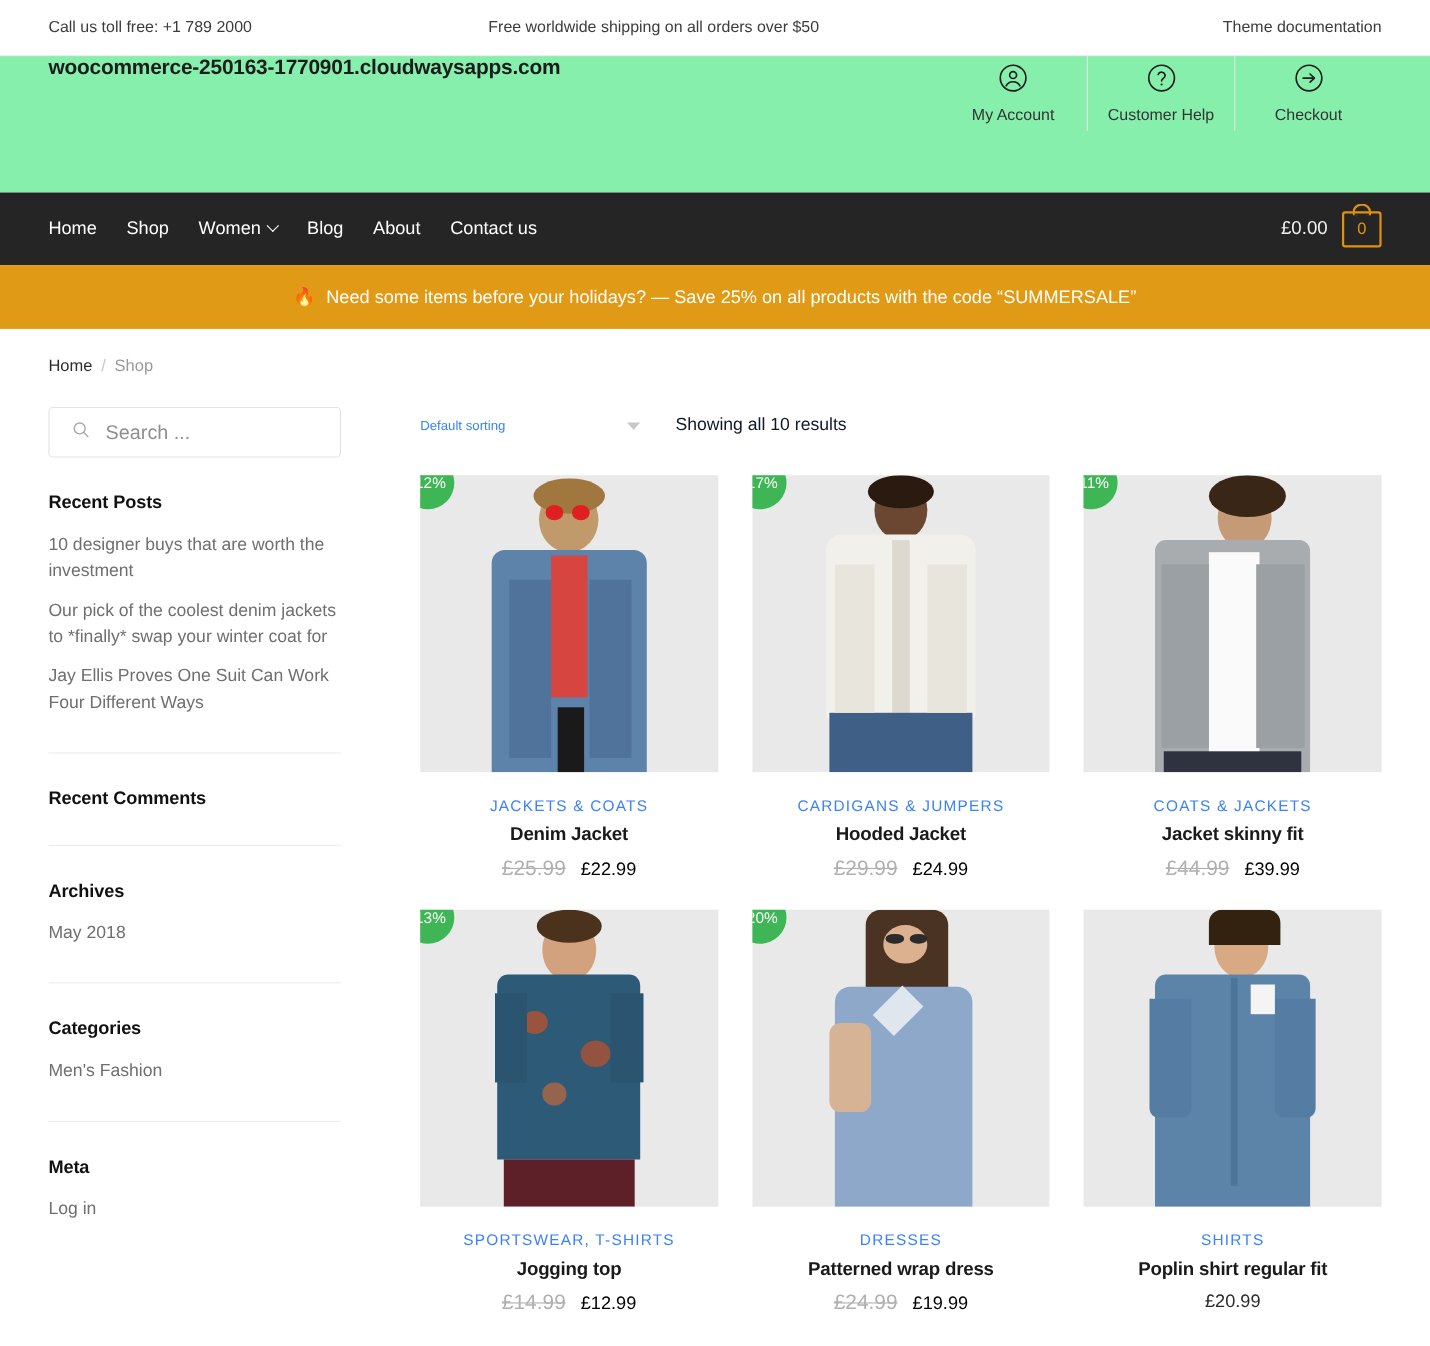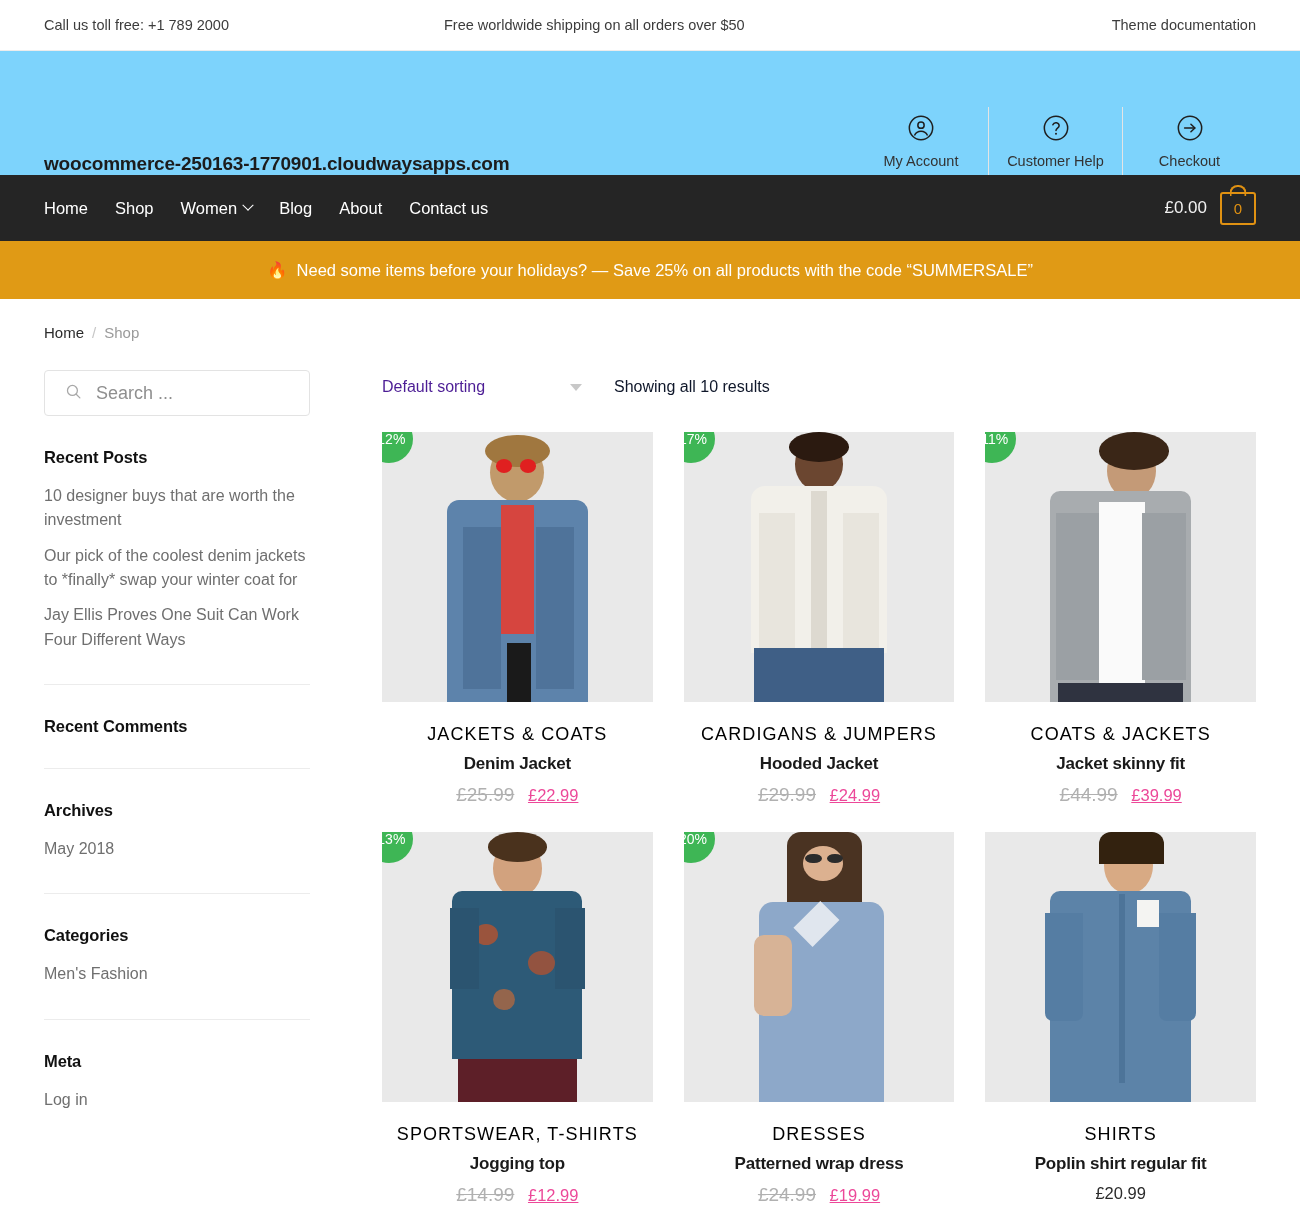--- a/index.html
+++ b/index.html
@@ -25,23 +25,23 @@
   }
   .topbar .tb-left { width: 33%; text-align: left; }
   .topbar .tb-mid  { width: 34%; text-align: left; }
   .topbar .tb-right{ width: 33%; text-align: right; }
   .topbar .tb-right span { cursor: pointer; }
 
   
   .header {
     height: 124px;
     display: flex;
-    align-items: flex-end;
+    align-items: flex-start;
     padding: 0 44px;
-    background: #7dd3fc;
+    background: #86efac;
     gap: 44px;
   }
   .site-title {
     font-size: 19px;
     font-weight: 700;
     letter-spacing: -0.2px;
     color: #1c1c1c;
     white-space: nowrap;
     flex: 0 0 auto;
   }
@@ -199,21 +199,21 @@
 
   
   .products { flex: 1; padding-top: 29px; padding-left: 72px; }
   .shop-toolbar {
     display: flex; align-items: center;
     height: 34px; margin-bottom: 28px;
   }
   .sortbox {
     width: 200px;
     display: flex; align-items: center; justify-content: space-between;
-    font-size: 16px; color: #4c1d95; cursor: pointer;
+    font-size: 12px; color: #3b82f6; cursor: pointer;
   }
   .sortbox .dcaret {
     width: 0; height: 0;
     border-left: 6px solid transparent;
     border-right: 6px solid transparent;
     border-top: 7px solid #c8c8c8;
   }
   .result-count { font-size: 16px; color: #0f172a; margin-left: 32px; }
 
   .grid {
@@ -236,41 +236,41 @@
     width: 48px; height: 48px;
     border-radius: 50%;
     background: #3EB655;
     color: #fff;
     font-size: 14px;
     display: flex; align-items: center; justify-content: center;
     z-index: 5;
   }
   .pmeta { text-align: center; padding-top: 22px; }
   .pcat {
-    font-size: 18px;
+    font-size: 14px;
     letter-spacing: 1.1px;
-    color: #000000;
+    color: #3b82f6;
     text-transform: uppercase;
   }
   .ptitle {
     font-size: 17px;
     font-weight: 700;
     color: #1a1a1a;
     margin-top: 9px;
     letter-spacing: -0.2px;
     cursor: pointer;
   }
   .pprice { margin-top: 10px; font-size: 16.5px; }
   .pprice .old {
     color: #b0b0b0;
     text-decoration: line-through;
     margin-right: 9px;
     font-size: 19px;
   }
-  .pprice .new { color: #ec4899; text-decoration: underline; }
+  .pprice .new { color: #000000; }
   .pprice .plain { color: #2b2b2b; }
 
   
   .fig { position: absolute; }
   .r { border-radius: 50%; }
 </style>
 </head>
 <body>
 
 <div class="topbar">

